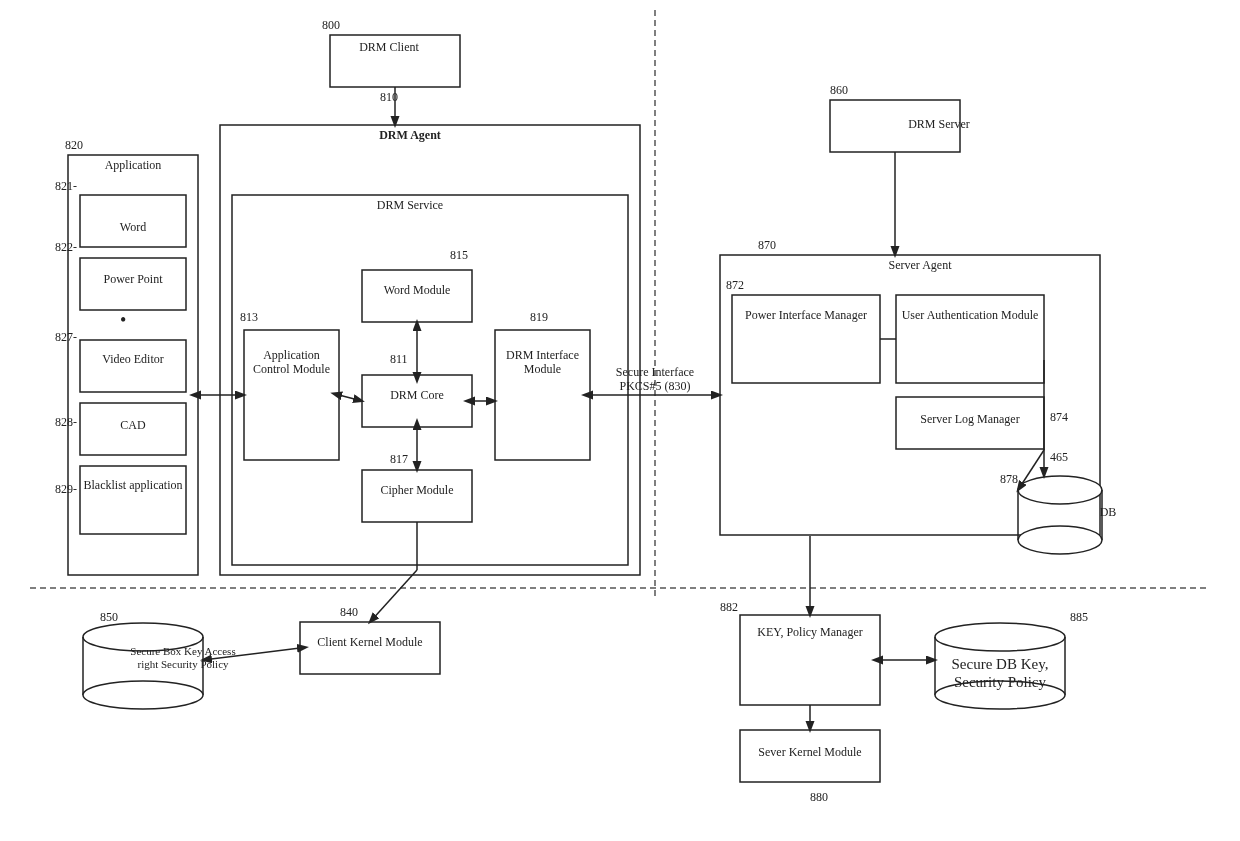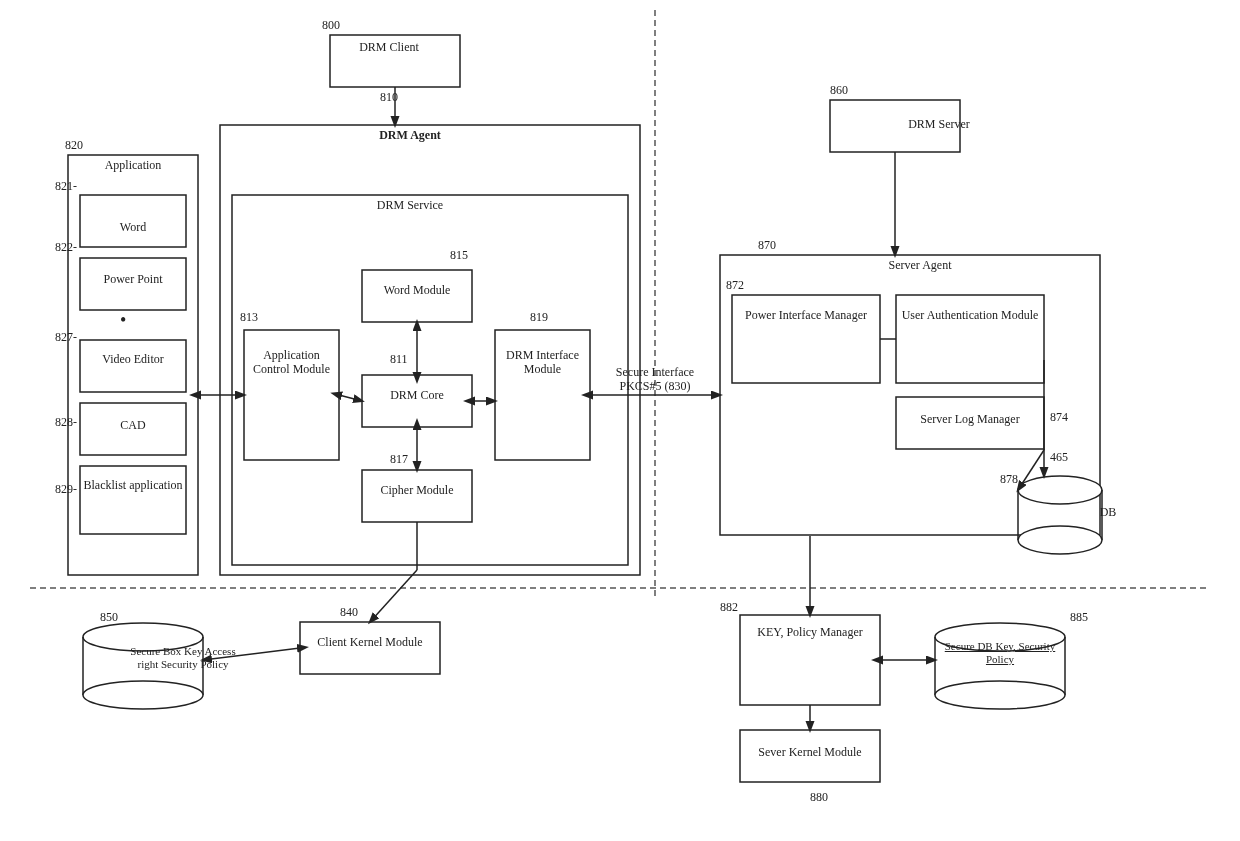--- a/index.html
+++ b/index.html
@@ -217,15 +217,15 @@
   <span class="label" style="left:1086px;top:505px;width:44px;">DB</span>
 
   <span class="label" style="left:300px;top:635px;width:140px;">Client Kernel Module</span>
 
   <span class="label" style="left:100px;top:645px;width:110px;font-size:11px;margin-left:28px;">Secure Box Key Access right Security Policy</span>
 
   <span class="label" style="left:740px;top:625px;width:140px;">KEY, Policy Manager</span>
 
   <span class="label" style="left:740px;top:745px;width:140px;">Sever Kernel Module</span>
 
-  <span class="label" style="left:935px;top:640px;width:130px;font-size:11px;text-decoration:underline;">Secure DB Key, Security Policy</span>
+  <span class="label" style="left:935px;top:655px;width:130px;font-size:15px;">Secure DB Key, Security Policy</span>
 
 </div>
 
 </body></html>

